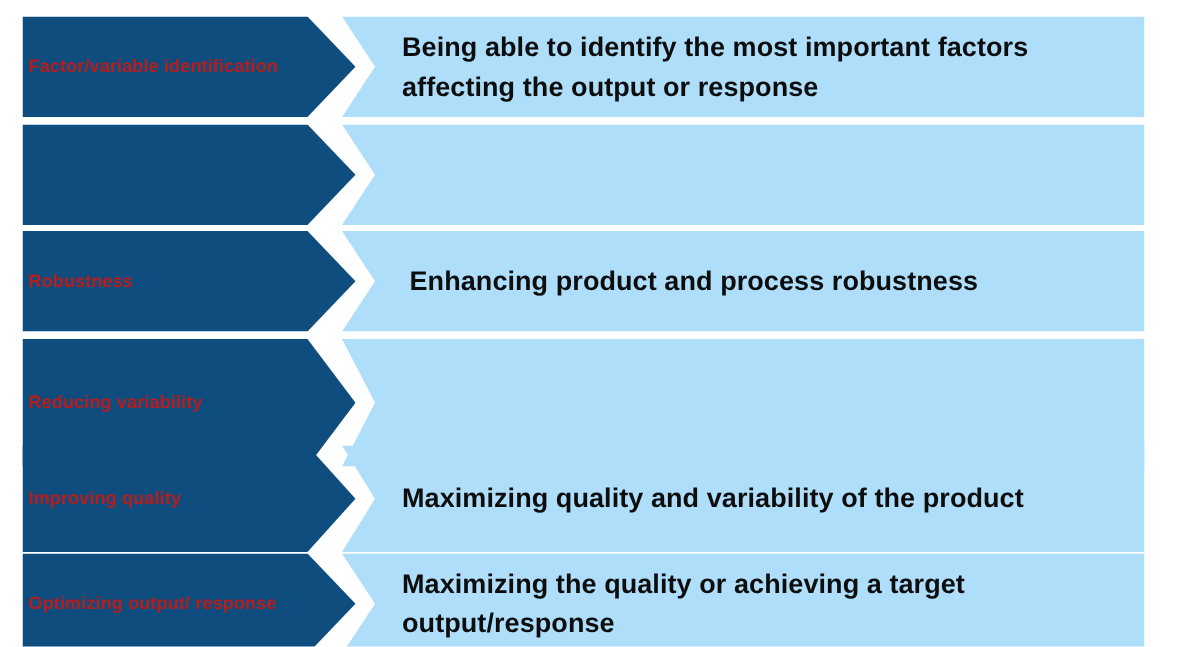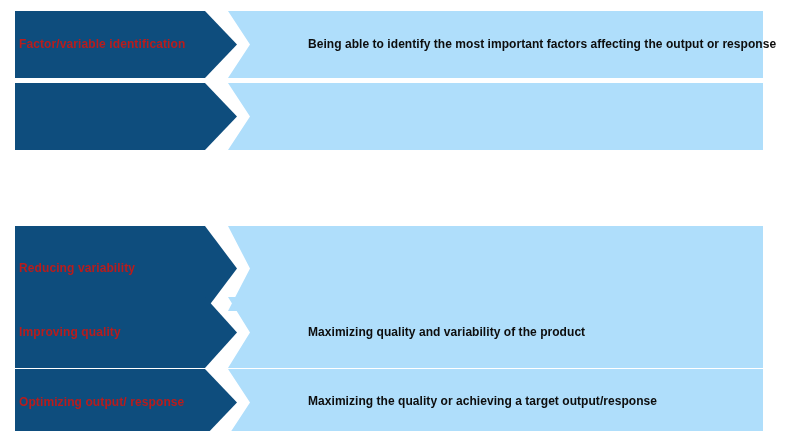--- a/index.html
+++ b/index.html
@@ -77,27 +77,26 @@
 
   .panel-label {
     position: absolute;
     left: 268px;
     top: 0;
     width: 480px;
     height: 100%;
     display: flex;
     align-items: center;
     color: #0d0d0d;
-    font-size: 12px;
+    font-size: 18px;
     font-weight: bold;
     line-height: 1.45;
     letter-spacing: 0.05px;
     z-index: 3;
     pointer-events: none;
-    margin-left: 40px;
   }
   .panel-label.indented {
     left: 273px;
   }
 </style>
 </head>
 <body>
 
 <div id="diagram">
     <div class="row" style="top: 11px; height: 67px;">
@@ -118,20 +117,34 @@
       <div class="panel">
         <svg viewBox="0 0 535 67" preserveAspectRatio="none">
           <path d="M 0 0 L 535 0 L 535 67 L 0 67 L 22 33.5 Z" fill="#AFDEFB"></path>
         </svg>
       </div>
       <div class="chev">
         <svg viewBox="0 0 222 67" preserveAspectRatio="none">
           <path d="M 0 0 L 190 0 L 222 33.5 L 190 67 L 0 67 Z" fill="#0E4D7D"></path>
         </svg>
       </div>
+    </div>
+    <div class="row" style="top: 154px; height: 67px;">
+      <div class="panel">
+        <svg viewBox="0 0 535 67" preserveAspectRatio="none">
+          <path d="M 0 0 L 535 0 L 535 67 L 0 67 L 22 33.5 Z" fill="#AFDEFB"></path>
+        </svg>
+      </div>
+      <div class="chev">
+        <svg viewBox="0 0 222 67" preserveAspectRatio="none">
+          <path d="M 0 0 L 190 0 L 222 33.5 L 190 67 L 0 67 Z" fill="#0E4D7D"></path>
+        </svg>
+      </div>
+      <div class="chev-label">Robustness</div>
+      <div class="panel-label indented">Enhancing product and process robustness</div>
     </div>
     <div class="row" style="top: 225.5px; height: 85px;">
       <div class="panel">
         <svg viewBox="0 0 535 67" preserveAspectRatio="none">
           <path d="M 0 0 L 535 0 L 535 67 L 0 67 L 22 33.5 Z" fill="#AFDEFB"></path>
         </svg>
       </div>
       <div class="chev">
         <svg viewBox="0 0 222 67" preserveAspectRatio="none">
           <path d="M 0 0 L 190 0 L 222 33.5 L 190 67 L 0 67 Z" fill="#0E4D7D"></path>

